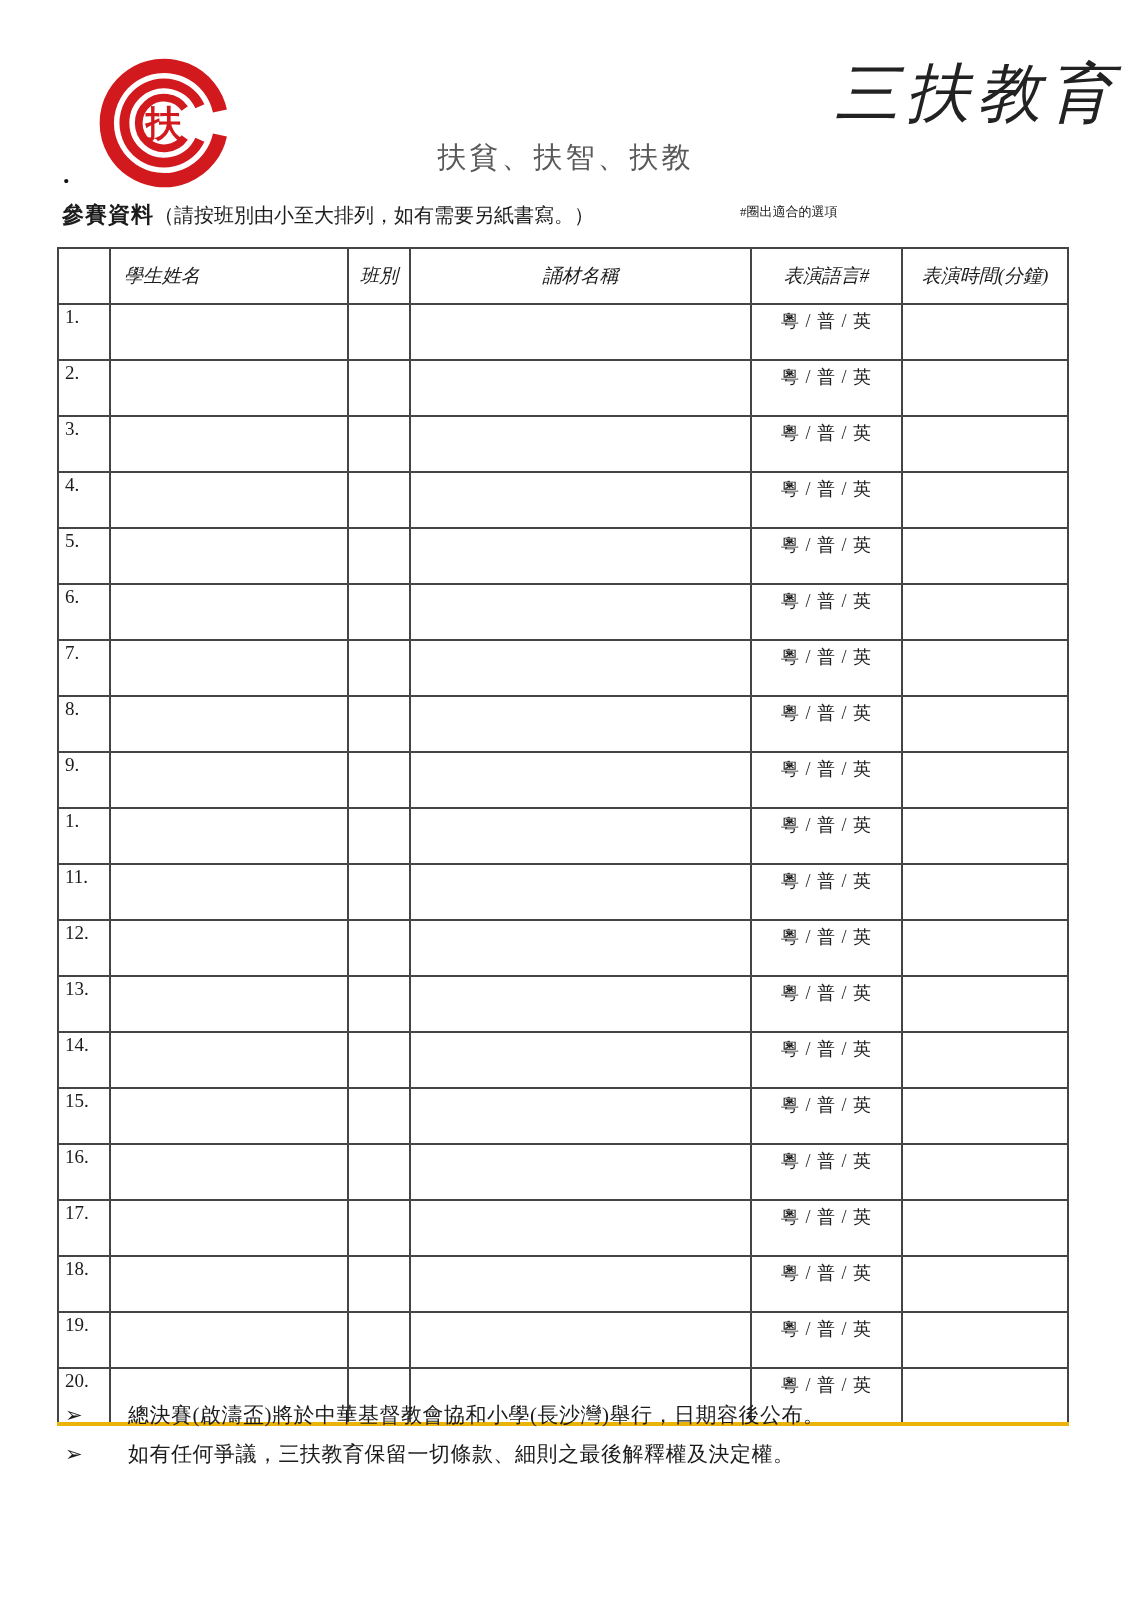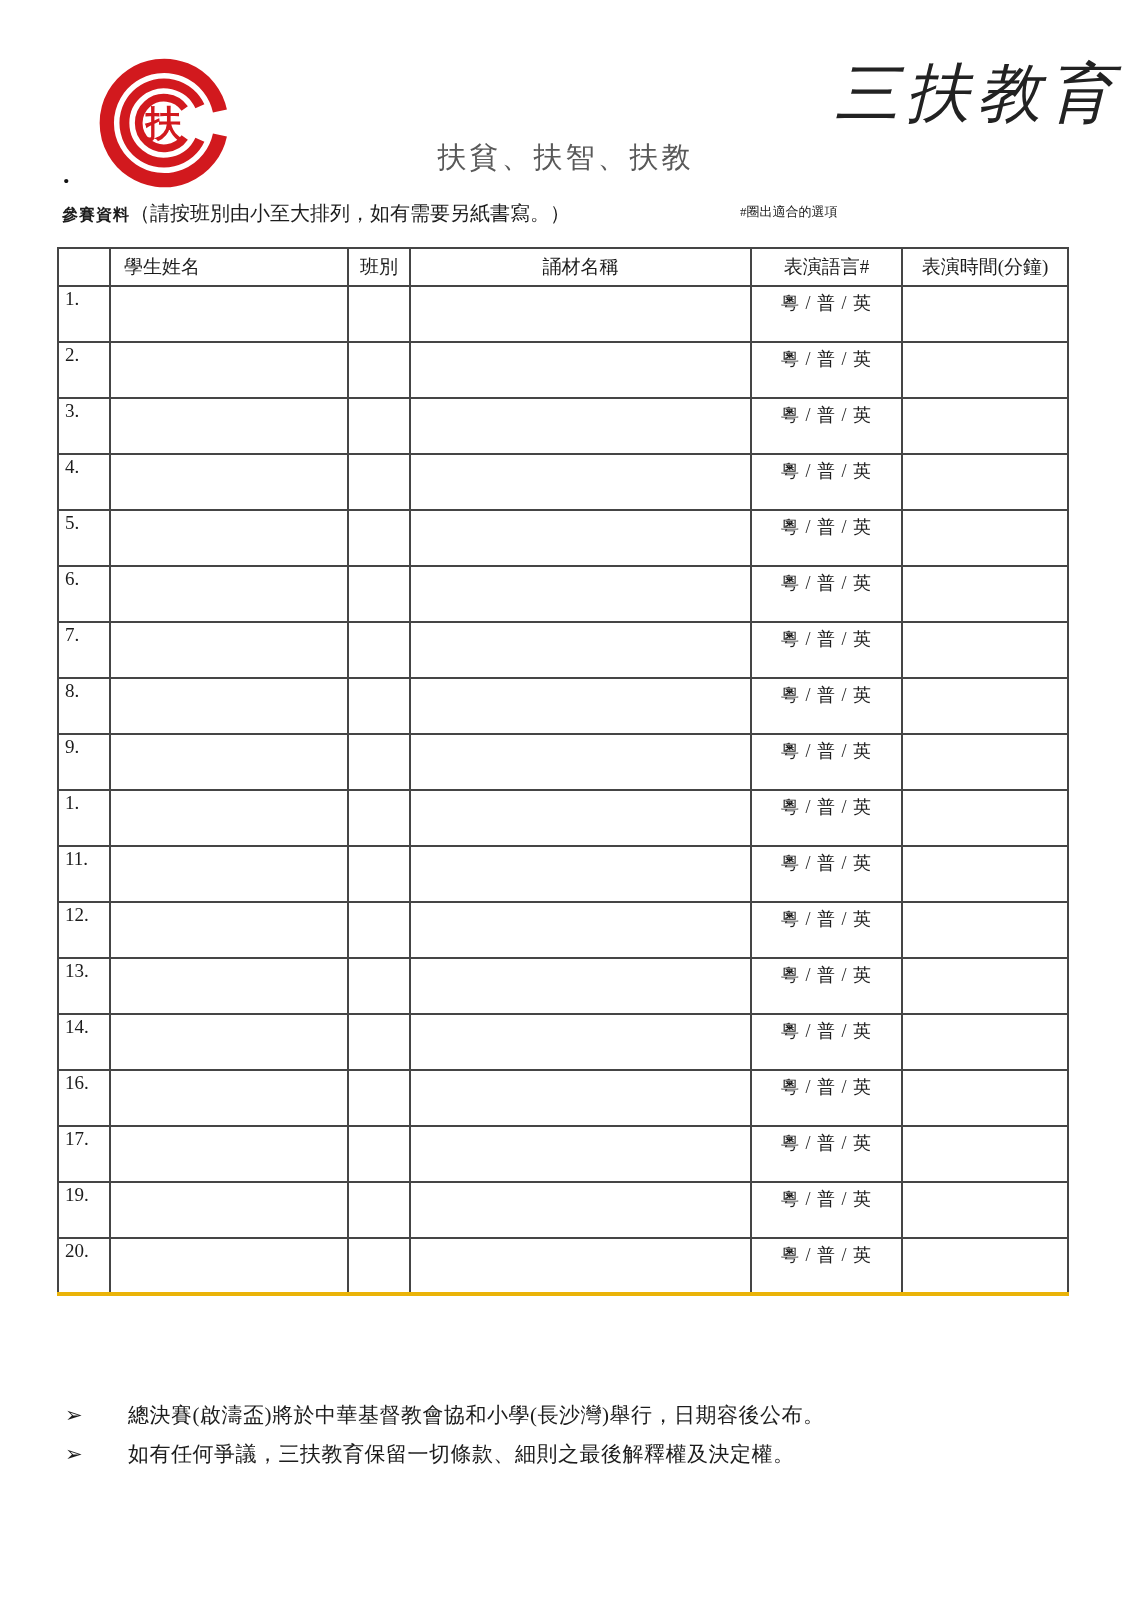--- a/index.html
+++ b/index.html
@@ -41,36 +41,36 @@
   .stray-dot {
     position: absolute; left: 63px; top: 160px;
     font-size: 26px; font-weight: bold; color: #111;
   }
 
   
   .section-heading {
     position: absolute; left: 62px; top: 200px; width: 1005px;
     font-size: 20px; white-space: nowrap;
   }
-  .heading-bold { font-weight: bold; font-size: 16px; letter-spacing: 1px; font-family: Liberation Serif, serif; }
+  .heading-bold { font-weight: bold; font-size: 22px; letter-spacing: 1px; font-family: Liberation Serif, serif; }
   .heading-note { font-size: 20px; }
   .circle-note { position: absolute; left: 678px; top: 3px; font-size: 13px; }
 
   
   .entry-table {
     position: absolute; left: 57px; top: 247px;
     width: 1010px; border-collapse: collapse; table-layout: fixed;
     font-size: 19px;
   }
   .entry-table th, .entry-table td {
     border: 2px solid var(--border-gray, #454545);
     padding: 0;
     overflow: hidden;
   }
-  .entry-table thead tr { height: 38px; }
+  .entry-table thead tr { height: 56px; font-style: italic; }
   .entry-table th {
     font-weight: normal; text-align: center; font-size: 19px;
   }
   .entry-table th.th-name { text-align: left; padding-left: 13px; }
   .entry-table tbody tr { height: 56px; }
   .entry-table td { vertical-align: top; }
   .entry-table td.c-num { padding: 1px 0 0 6px; font-size: 19px; }
   .entry-table td.c-lang {
     text-align: center; padding-top: 4px;
     font-size: 18px; letter-spacing: 1px;
@@ -232,29 +232,45 @@
         </tr>
         <tr>
           <td class="c-num">14.</td>
           <td class="c-name"></td>
           <td class="c-class"></td>
           <td class="c-material"></td>
           <td class="c-lang">粵 / 普 / 英</td>
           <td class="c-time"></td>
         </tr>
         <tr>
+          <td class="c-num">15.</td>
+          <td class="c-name"></td>
+          <td class="c-class"></td>
+          <td class="c-material"></td>
+          <td class="c-lang">粵 / 普 / 英</td>
+          <td class="c-time"></td>
+        </tr>
+        <tr>
           <td class="c-num">16.</td>
           <td class="c-name"></td>
           <td class="c-class"></td>
           <td class="c-material"></td>
           <td class="c-lang">粵 / 普 / 英</td>
           <td class="c-time"></td>
         </tr>
         <tr>
           <td class="c-num">17.</td>
+          <td class="c-name"></td>
+          <td class="c-class"></td>
+          <td class="c-material"></td>
+          <td class="c-lang">粵 / 普 / 英</td>
+          <td class="c-time"></td>
+        </tr>
+        <tr>
+          <td class="c-num">18.</td>
           <td class="c-name"></td>
           <td class="c-class"></td>
           <td class="c-material"></td>
           <td class="c-lang">粵 / 普 / 英</td>
           <td class="c-time"></td>
         </tr>
         <tr>
           <td class="c-num">19.</td>
           <td class="c-name"></td>
           <td class="c-class"></td>

